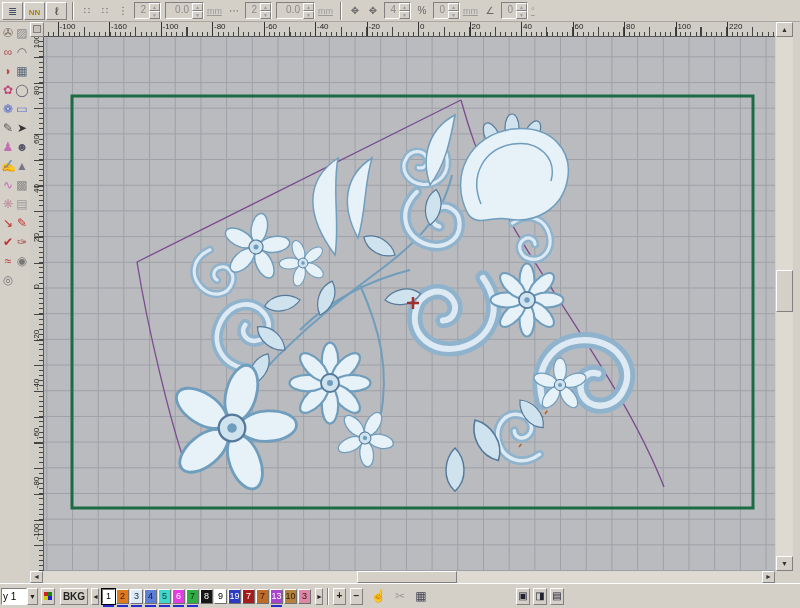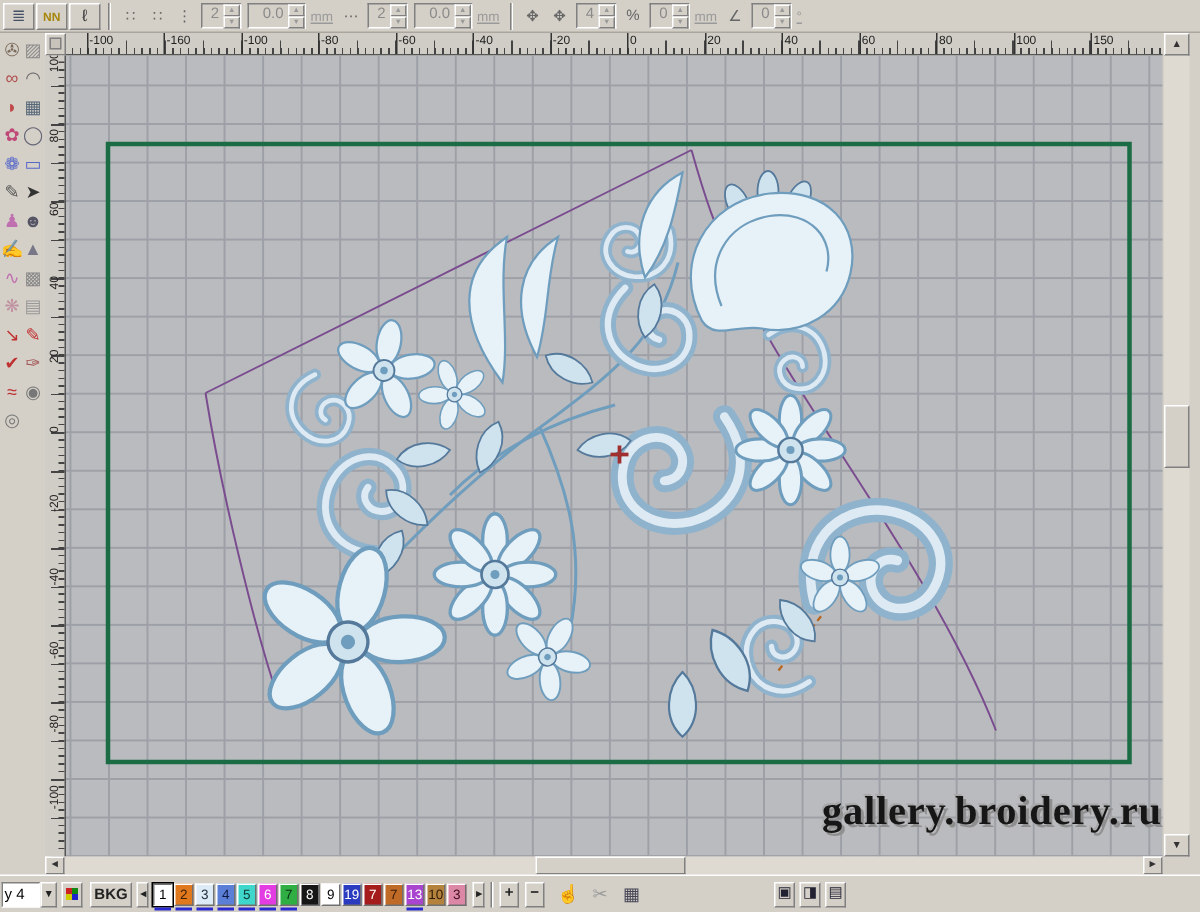--- a/index.html
+++ b/index.html
@@ -215,21 +215,21 @@
         <span class="rt-label" style="left: 168px;">-80</span>
         <span class="rt-label" style="left: 219.5px;">-60</span>
         <span class="rt-label" style="left: 271px;">-40</span>
         <span class="rt-label" style="left: 322.5px;">-20</span>
         <span class="rt-label" style="left: 374px;">0</span>
         <span class="rt-label" style="left: 425.5px;">20</span>
         <span class="rt-label" style="left: 477px;">40</span>
         <span class="rt-label" style="left: 528.5px;">60</span>
         <span class="rt-label" style="left: 580px;">80</span>
         <span class="rt-label" style="left: 631.5px;">100</span>
-        <span class="rt-label" style="left: 683px;">150</span>
+        <span class="rt-label" style="left: 683px;">220</span>
       </div>
     </div>
   <div class="ruler-left">
       <div>
         <span class="rl-label" style="top: -2.84217e-14px;">100</span>
         <span class="rl-label" style="top: 49px;">80</span>
         <span class="rl-label" style="top: 98px;">60</span>
         <span class="rl-label" style="top: 147px;">40</span>
         <span class="rl-label" style="top: 196px;">20</span>
         <span class="rl-label" style="top: 245px;">0</span>
@@ -331,37 +331,36 @@
         <ellipse class="fl2" cx="532" cy="134" rx="7" ry="14" transform="rotate(25 532 134)"></ellipse>
         <path class="fl" d="M468,214 C448,176 470,134 513,129 C552,125 574,151 567,182 C561,209 535,224 508,219 C491,216 477,227 468,214 Z"></path>
         <path fill="none" stroke="#6f9dbd" stroke-width="1.5" d="M481,204 C469,175 484,149 513,144 C540,140 557,159 551,181"></path>
       </g>
 
       <g stroke="#a03030" stroke-width="2.5">
         <line x1="407" y1="303" x2="419" y2="303"></line>
         <line x1="413" y1="297" x2="413" y2="309"></line>
       </g>
     </svg>
-    <div class="watermark">gallery.broidery.ru</div>
   </div>
 
   <div class="vscroll">
     <div class="sb-btn" style="left:0;top:0;width:17px;height:15px;line-height:13px">▲</div>
     <div class="sb-thumb" style="left:0;top:248px;width:17px;height:42px"></div>
     <div class="sb-btn" style="left:0;bottom:0;width:17px;height:15px;line-height:13px">▼</div>
   </div>
 
   <div class="hscroll">
     <div class="sb-btn" style="left:0;top:0;width:13px;height:12px;line-height:10px">◄</div>
     <div class="sb-thumb" style="left:327px;top:0;width:100px;height:12px"></div>
     <div class="sb-btn" style="right:0;top:0;width:13px;height:12px;line-height:10px">►</div>
   </div>
 
   <div class="bottom-bar">
-    <div class="sel-box"><span>y 4</span></div>
+    <div class="sel-box"><span>y 1</span></div>
     <div class="sel-btn">▼</div>
     <div class="mini-btn pal-icon-btn">
         <div class="quad"></div>
       </div>
     <div class="mini-btn bkg-btn">BKG</div>
     <div class="mini-btn pal-arrow">◄</div>
     <div class="swatches">
         <div class="swatch selected" style="background: rgb(255, 255, 255); color: rgb(0, 0, 0);">1<div class="ul"></div></div>
         <div class="swatch" style="background: rgb(224, 120, 30); color: rgb(64, 32, 0);">2<div class="ul"></div></div>
         <div class="swatch" style="background: rgb(220, 235, 245); color: rgb(32, 48, 64);">3<div class="ul"></div></div>

